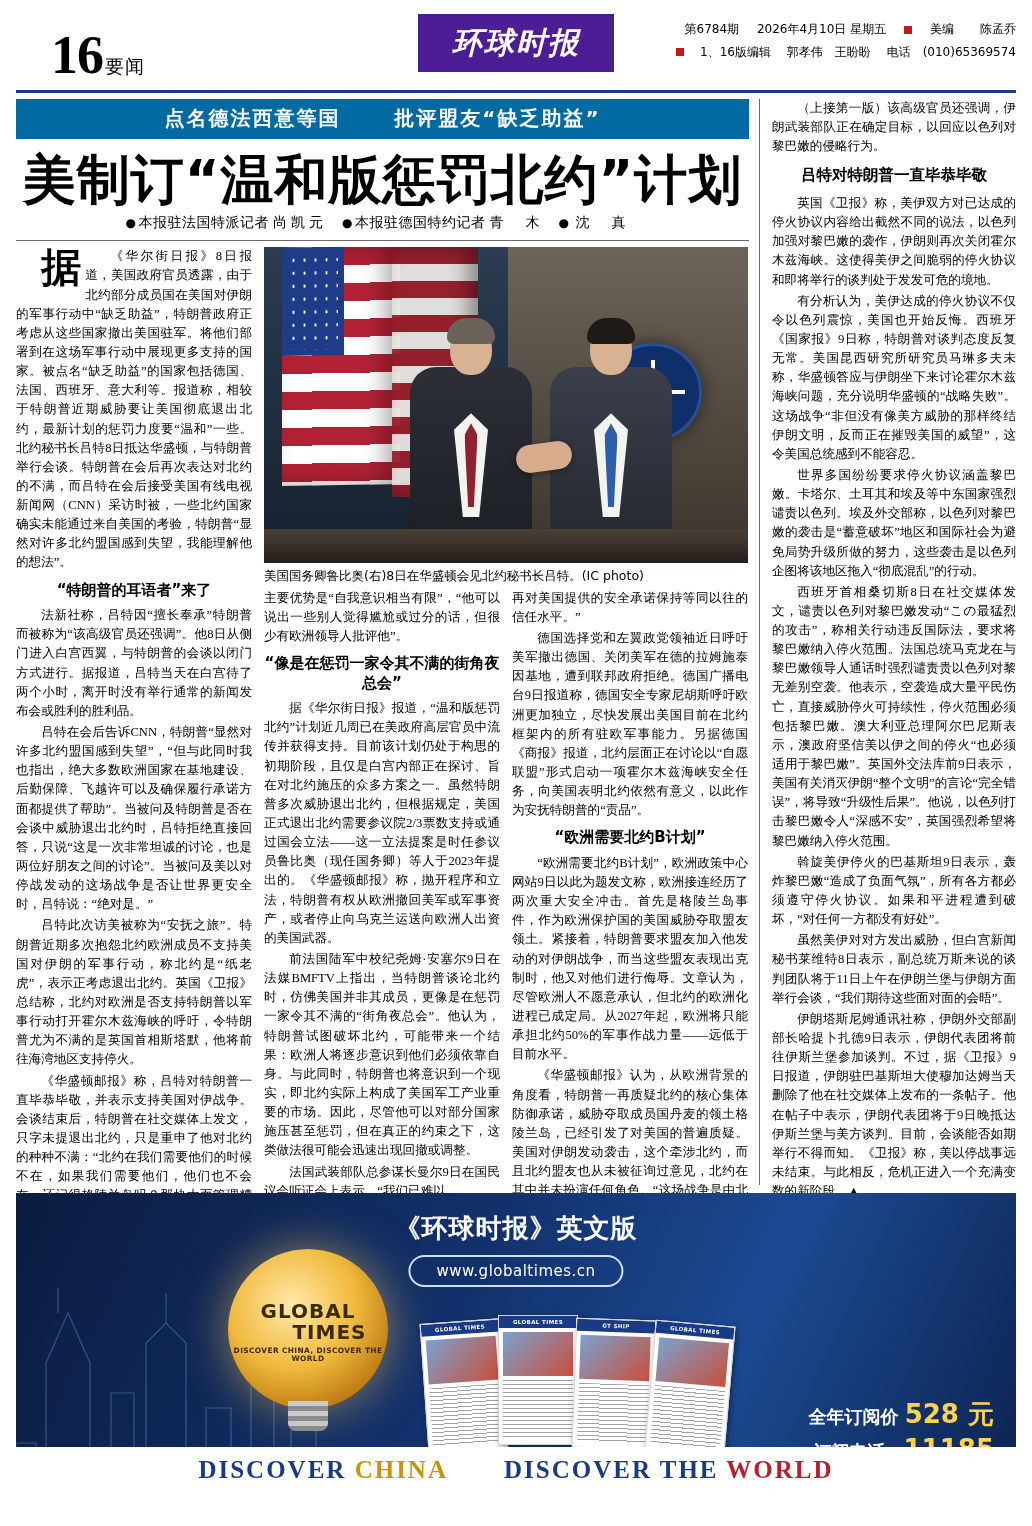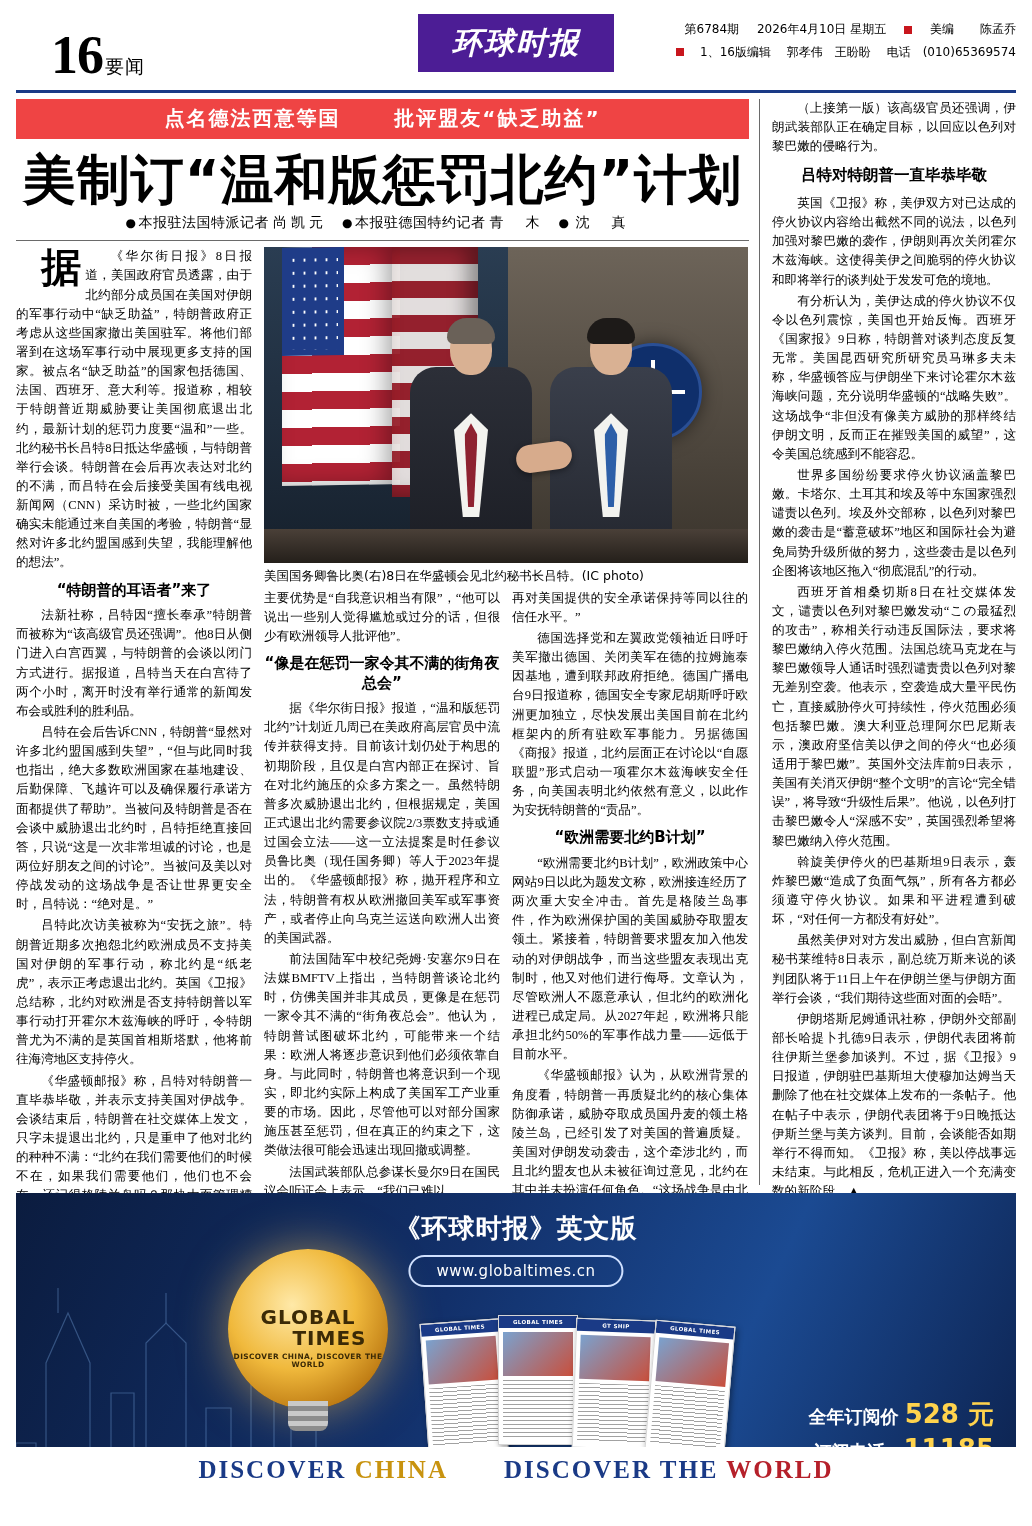--- a/index.html
+++ b/index.html
@@ -107,21 +107,21 @@
     border-right: 1px solid #6a6a6a;
   }
   .right-col {
     width: 256px;
     box-sizing: border-box;
     padding-left: 12px;
   }
 
   
   .kicker-bar {
-    background: #ef4444;
+    background: #0369a1;
     color: #fff;
     text-align: center;
     font-family: "DejaVu Sans", sans-serif;
     font-weight: bold;
     font-size: 20px;
     letter-spacing: 2px;
     padding: 6px 0 7px;
   }
   .kicker-bar .gap { display:inline-block; width: 36px; }
   .headline {
@@ -368,21 +368,21 @@
   .bulb {
     position: absolute;
     left: 212px; top: 56px;
     width: 160px; height: 160px;
     border-radius: 50%;
     background: radial-gradient(circle at 40% 35%, #ffe9a8 0%, #f0b93c 45%, #b8740f 80%);
     box-shadow: 0 0 48px rgba(255,200,90,.55);
   }
   .bulb-label {
     position: absolute;
-    top: 58px; left: 0; right: 0;
+    top: 52px; left: 0; right: 0;
     text-align: center;
     font-family: "DejaVu Sans", sans-serif;
     font-weight: bold;
     color: #3b2a06;
     line-height: 1.05;
   }
   .bulb-label .l1 { font-size: 20px; letter-spacing: 1px; }
   .bulb-label .l2 { font-size: 20px; letter-spacing: 1px; padding-left: 43px; }
   .bulb-label .l3 { font-size: 7.4px; letter-spacing: .4px; margin-top: 4px;}
   .bulb-base {

